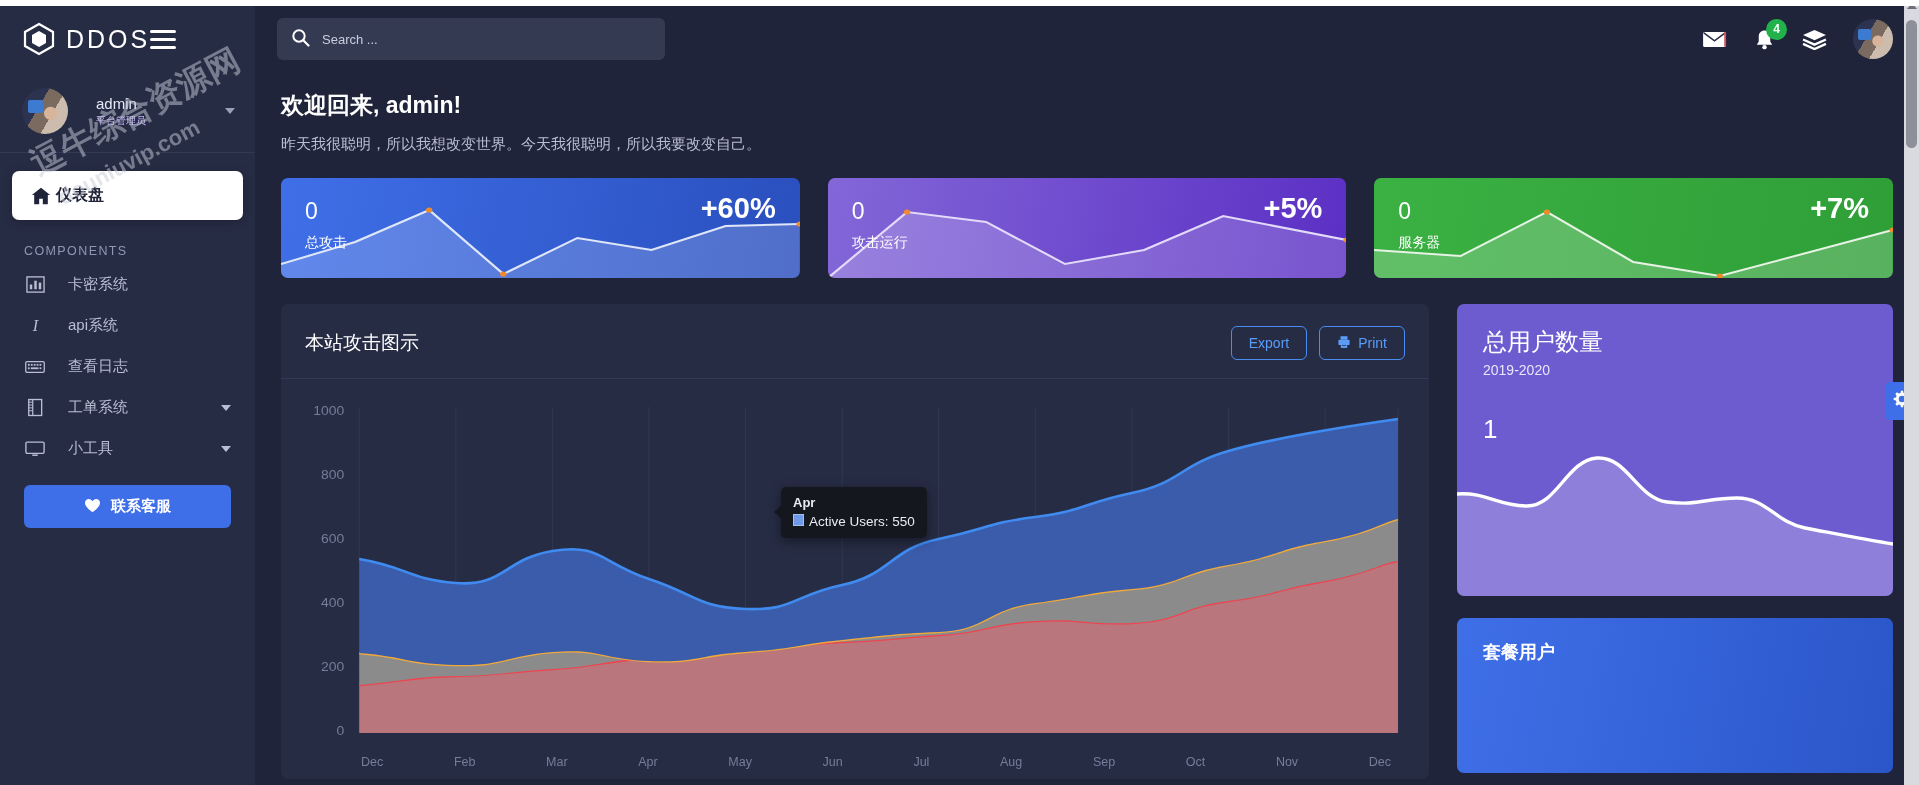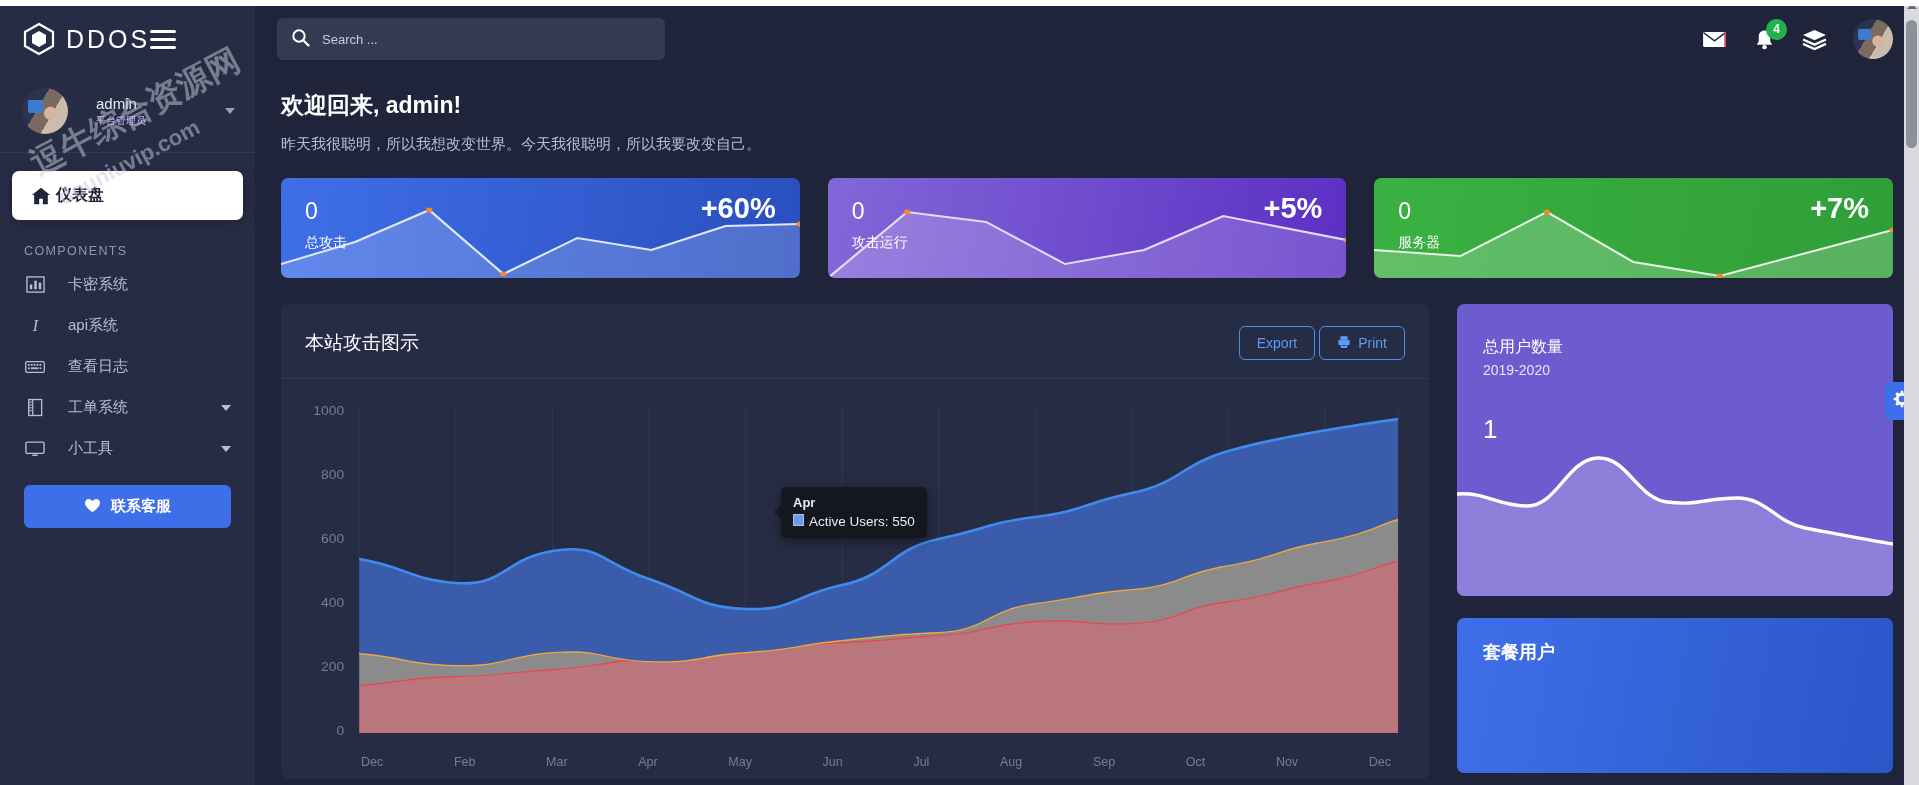--- a/index.html
+++ b/index.html
@@ -179,21 +179,21 @@
     background: #272c45;
     border-radius: 7px;
     min-height: 460px;
   }
   .panel-head {
     display: flex; align-items: center;
     padding: 22px 24px 18px 24px;
     border-bottom: 1px solid #333855;
   }
   .panel-title { color: #fff; font-size: 19px; flex: 1; }
-  .panel-actions { display: flex; gap: 4px; align-items: flex-end; }
+  .panel-actions { display: flex; gap: 12px; align-items: flex-end; }
   .ghost-btn {
     border: 1px solid #4a8cf0; color: #5a9cf8;
     background: transparent; border-radius: 6px;
     height: 34px; padding: 0 17px;
     font-size: 14px; cursor: pointer;
     display: flex; align-items: center; gap: 7px;
     font-family: "Liberation Sans", sans-serif;
   }
 
   .chart-body { position: relative; height: 400px; padding: 14px 16px 0 16px; }
@@ -224,21 +224,21 @@
   .tt-swatch { width: 11px; height: 12px; background: #6f9ae8; border: 1px solid #9fc0f5; }
   .tt-text { color: #e9ebf2; font-size: 13.5px; }
 
   .right-col { width: 436px; flex: 0 0 436px; display: flex; flex-direction: column; gap: 22px; }
   .users-card {
     background: #6d5bd0;
     border-radius: 7px;
     height: 292px;
     position: relative; overflow: hidden;
   }
-  .users-title { position: absolute; left: 26px; top: 33px; color: #fff; font-size: 16px; }
+  .users-title { position: absolute; left: 26px; top: 22px; color: #fff; font-size: 24px; }
   .users-sub { position: absolute; left: 26px; top: 58px; color: #e9e5fb; font-size: 14px; }
   .users-value { position: absolute; left: 26px; top: 110px; color: #fff; font-size: 26px; }
   .users-wave { position: absolute; left: 0; bottom: 0; width: 100%; height: 160px; }
 
   .plan-card {
     background: linear-gradient(100deg, #3f6fe8 0%, #2a56c8 100%);
     border-radius: 7px;
     height: 155px;
     position: relative; overflow: hidden;
   }

